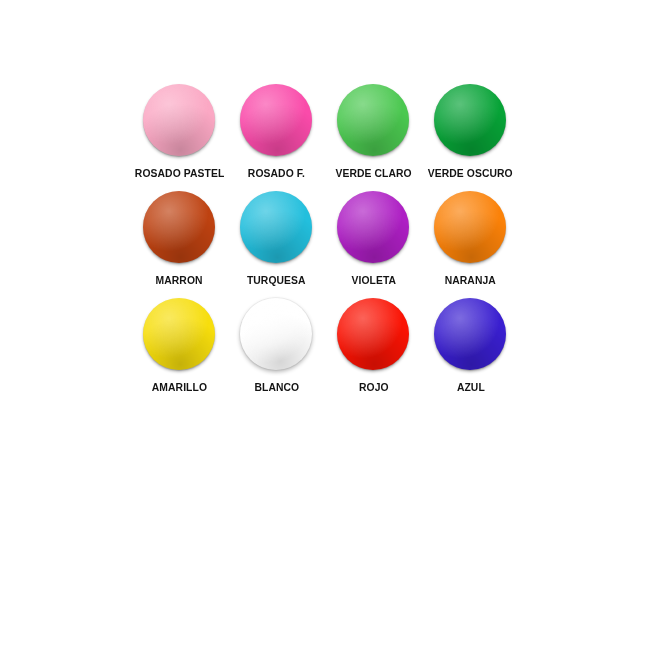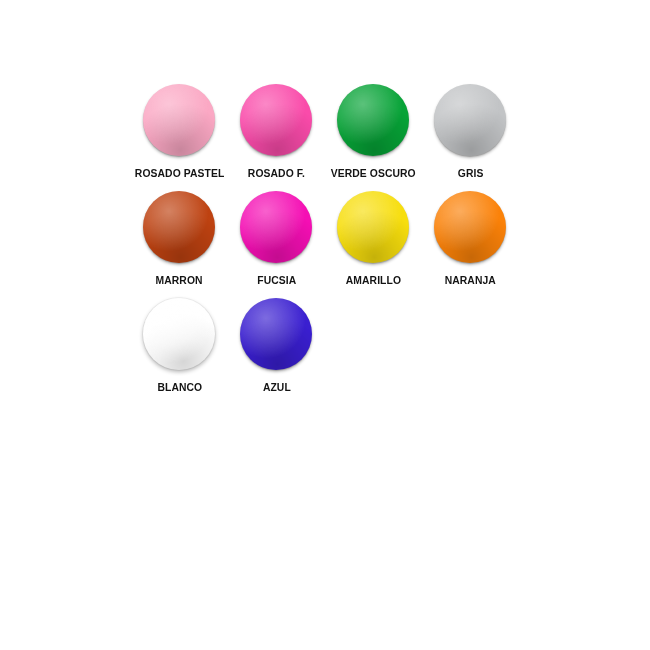--- a/index.html
+++ b/index.html
@@ -140,59 +140,71 @@
         <div class="swatch-label" style="color: rgb(20, 20, 20);">ROSADO PASTEL</div>
       </div>
       <div class="swatch-cell">
         <div class="swatch-disc-wrap">
           <div class="swatch-disc" aria-label="ROSADO F." title="ROSADO F." style="background: rgb(250, 75, 170);"></div>
         </div>
         <div class="swatch-label" style="color: rgb(20, 20, 20);">ROSADO F.</div>
       </div>
       <div class="swatch-cell">
         <div class="swatch-disc-wrap">
+          <div class="swatch-disc" aria-label="VERDE CLARO" title="VERDE CLARO" style="background: rgb(75, 200, 80);"></div>
+        </div>
+        <div class="swatch-label" style="color: rgb(20, 20, 20);">VERDE CLARO</div>
+      </div>
+      <div class="swatch-cell">
+        <div class="swatch-disc-wrap">
           <div class="swatch-disc" aria-label="VERDE OSCURO" title="VERDE OSCURO" style="background: rgb(7, 163, 55);"></div>
         </div>
         <div class="swatch-label" style="color: rgb(20, 20, 20);">VERDE OSCURO</div>
       </div>
       <div class="swatch-cell">
         <div class="swatch-disc-wrap">
-          <div class="swatch-disc" aria-label="GRIS" title="GRIS" style="background: rgb(194, 196, 198);"></div>
-        </div>
-        <div class="swatch-label" style="color: rgb(20, 20, 20);">GRIS</div>
-      </div>
-      <div class="swatch-cell">
-        <div class="swatch-disc-wrap">
           <div class="swatch-disc" aria-label="MARRON" title="MARRON" style="background: rgb(190, 66, 17);"></div>
         </div>
         <div class="swatch-label" style="color: rgb(20, 20, 20);">MARRON</div>
       </div>
       <div class="swatch-cell">
         <div class="swatch-disc-wrap">
-          <div class="swatch-disc" aria-label="FUCSIA" title="FUCSIA" style="background: rgb(245, 15, 180);"></div>
-        </div>
-        <div class="swatch-label" style="color: rgb(20, 20, 20);">FUCSIA</div>
+          <div class="swatch-disc" aria-label="TURQUESA" title="TURQUESA" style="background: rgb(35, 191, 221);"></div>
+        </div>
+        <div class="swatch-label" style="color: rgb(20, 20, 20);">TURQUESA</div>
+      </div>
+      <div class="swatch-cell">
+        <div class="swatch-disc-wrap">
+          <div class="swatch-disc" aria-label="VIOLETA" title="VIOLETA" style="background: rgb(174, 31, 196);"></div>
+        </div>
+        <div class="swatch-label" style="color: rgb(20, 20, 20);">VIOLETA</div>
+      </div>
+      <div class="swatch-cell">
+        <div class="swatch-disc-wrap">
+          <div class="swatch-disc" aria-label="NARANJA" title="NARANJA" style="background: rgb(251, 130, 9);"></div>
+        </div>
+        <div class="swatch-label" style="color: rgb(20, 20, 20);">NARANJA</div>
       </div>
       <div class="swatch-cell">
         <div class="swatch-disc-wrap">
           <div class="swatch-disc" aria-label="AMARILLO" title="AMARILLO" style="background: rgb(247, 222, 13);"></div>
         </div>
         <div class="swatch-label" style="color: rgb(20, 20, 20);">AMARILLO</div>
       </div>
       <div class="swatch-cell">
         <div class="swatch-disc-wrap">
-          <div class="swatch-disc" aria-label="NARANJA" title="NARANJA" style="background: rgb(251, 130, 9);"></div>
-        </div>
-        <div class="swatch-label" style="color: rgb(20, 20, 20);">NARANJA</div>
-      </div>
-      <div class="swatch-cell">
-        <div class="swatch-disc-wrap">
           <div class="swatch-disc is-white" aria-label="BLANCO" title="BLANCO" style="background: rgb(255, 255, 255);"></div>
         </div>
         <div class="swatch-label" style="color: rgb(20, 20, 20);">BLANCO</div>
+      </div>
+      <div class="swatch-cell">
+        <div class="swatch-disc-wrap">
+          <div class="swatch-disc" aria-label="ROJO" title="ROJO" style="background: rgb(250, 19, 4);"></div>
+        </div>
+        <div class="swatch-label" style="color: rgb(20, 20, 20);">ROJO</div>
       </div>
       <div class="swatch-cell">
         <div class="swatch-disc-wrap">
           <div class="swatch-disc" aria-label="AZUL" title="AZUL" style="background: rgb(58, 31, 208);"></div>
         </div>
         <div class="swatch-label" style="color: rgb(20, 20, 20);">AZUL</div>
       </div>
     </div>
 </div>
 

